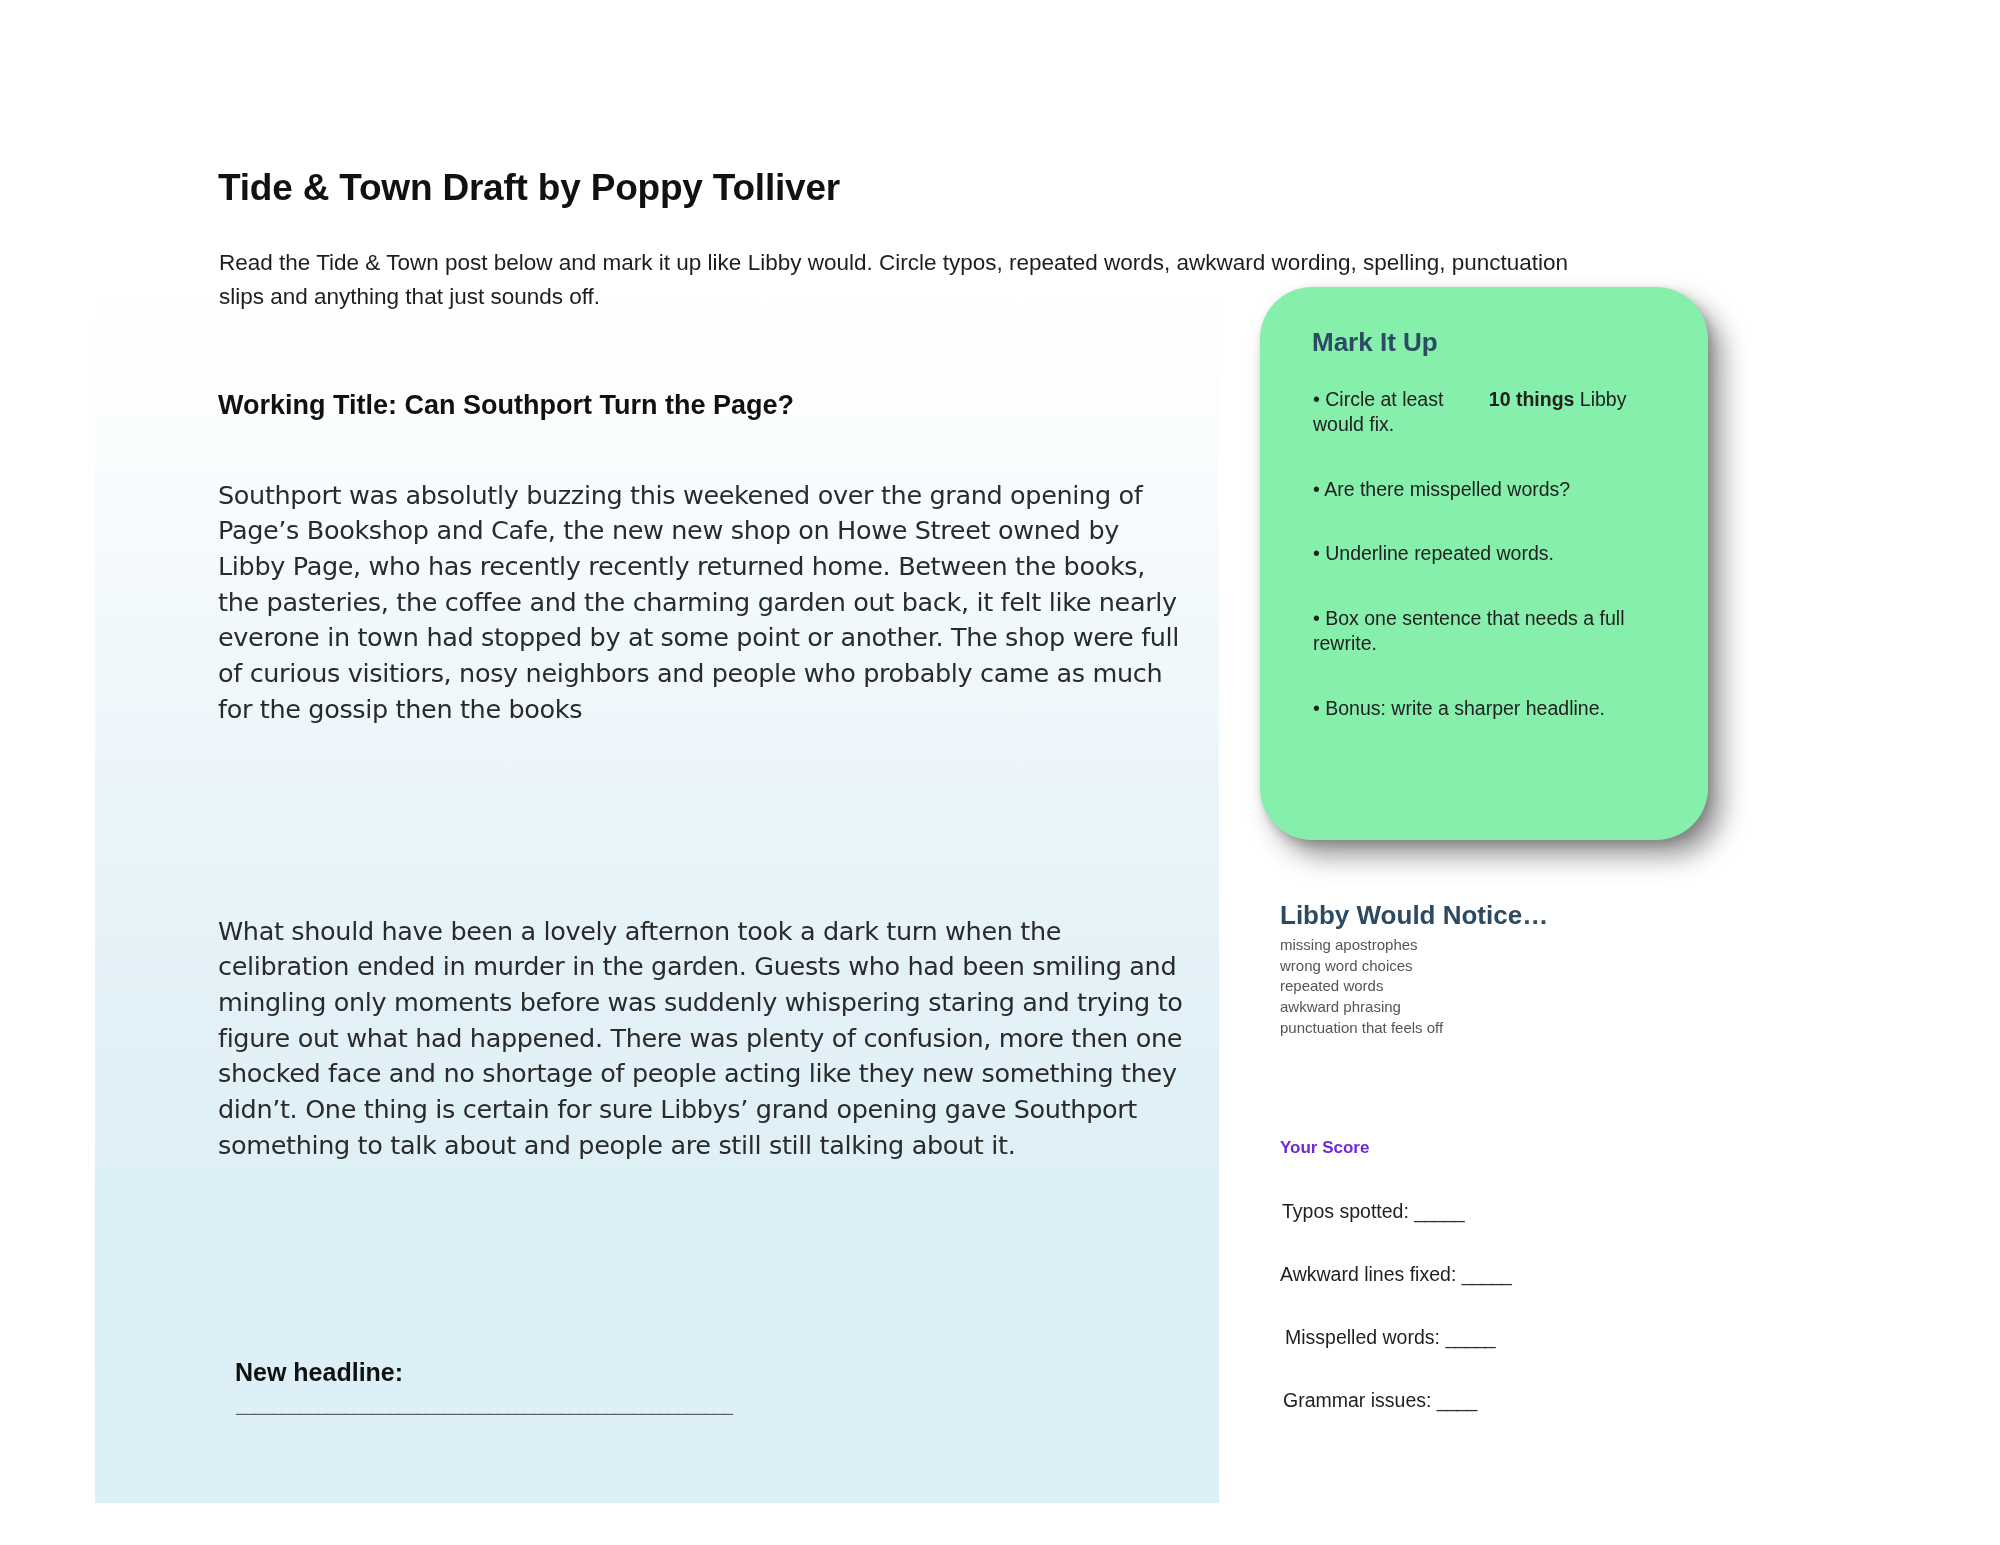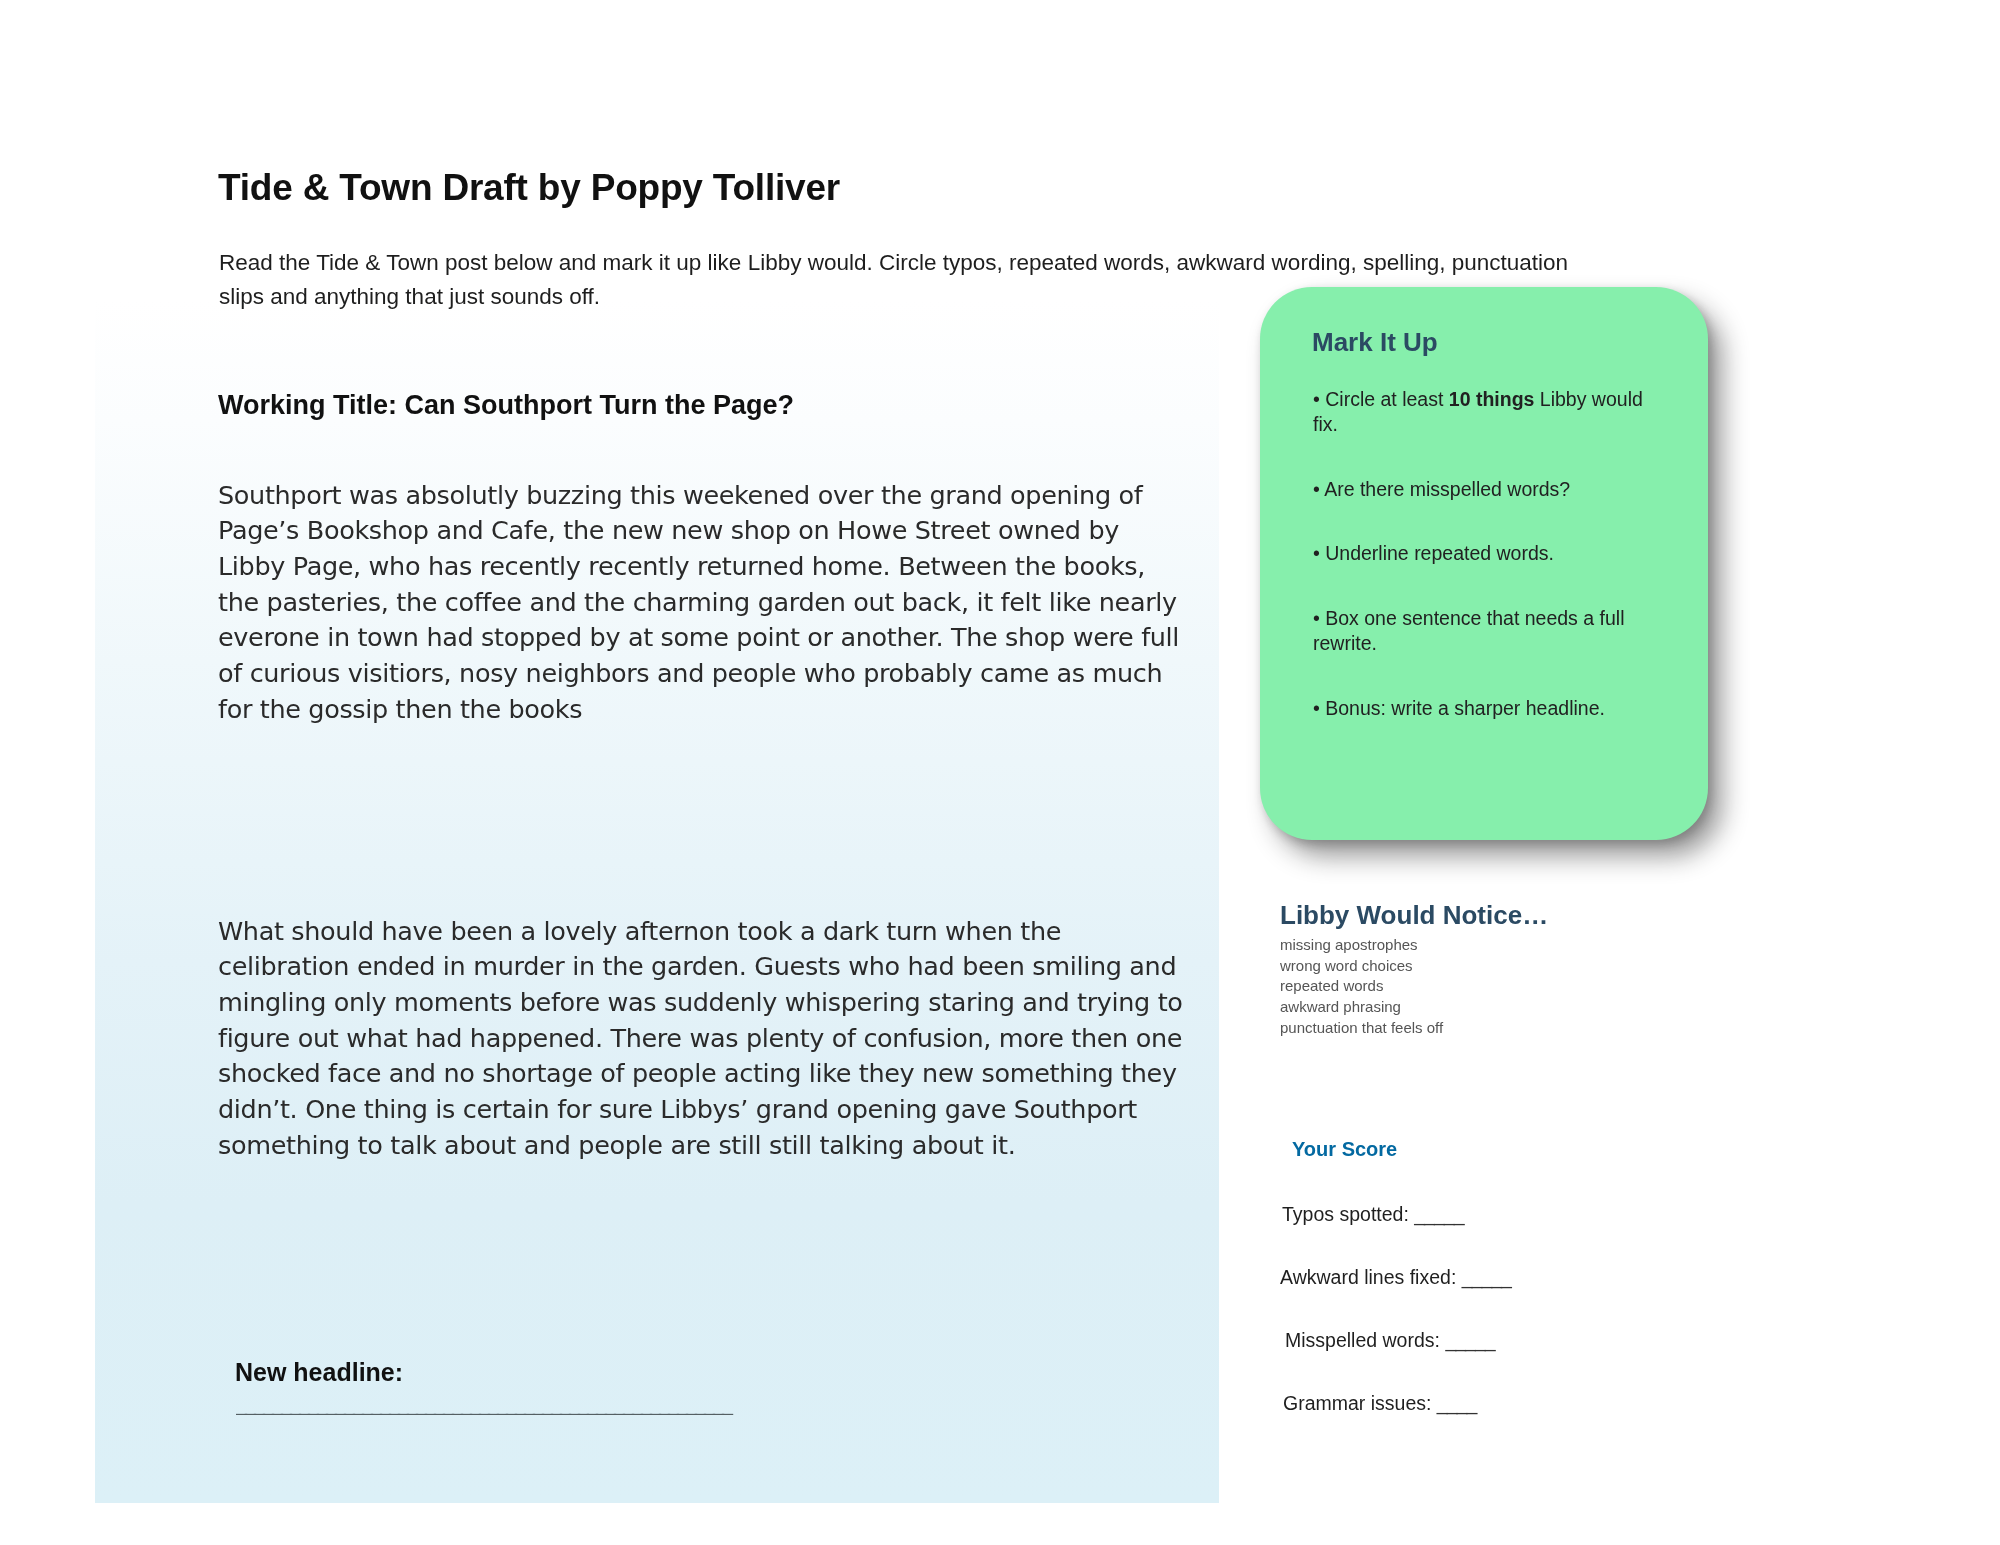--- a/index.html
+++ b/index.html
@@ -148,21 +148,21 @@
     top: 100px;
     width: 352px;
   }
   .markup-item {
     font-size: 19.5px;
     line-height: 1.27;
     color: #212121;
     margin-bottom: 40px;
   }
   .markup-item:last-child { margin-bottom: 0; }
-  .markup-item b { font-weight: bold; }
+  .markup-item b { font-weight: bold; margin-left: 40px; }
 
   #notice-block {
     position: absolute;
     left: 40px;
     top: 900px;
     width: 420px;
   }
   #notice-title {
     font-size: 26px;
     font-weight: bold;
@@ -176,24 +176,23 @@
     color: #555555;
   }
 
   #score-block {
     position: absolute;
     left: 40px;
     top: 1138px;
     width: 430px;
   }
   #score-title {
-    margin-left: 12px;
-    font-size: 20px;
-    font-weight: bold;
-    color: #0369a1;
+    font-size: 17px;
+    font-weight: bold;
+    color: #6d28d9;
     white-space: nowrap;
   }
   #score-list {
     margin-top: 42px;
   }
   .score-line {
     font-size: 19.5px;
     color: #1f1f1f;
     margin-bottom: 40px;
     white-space: nowrap;

